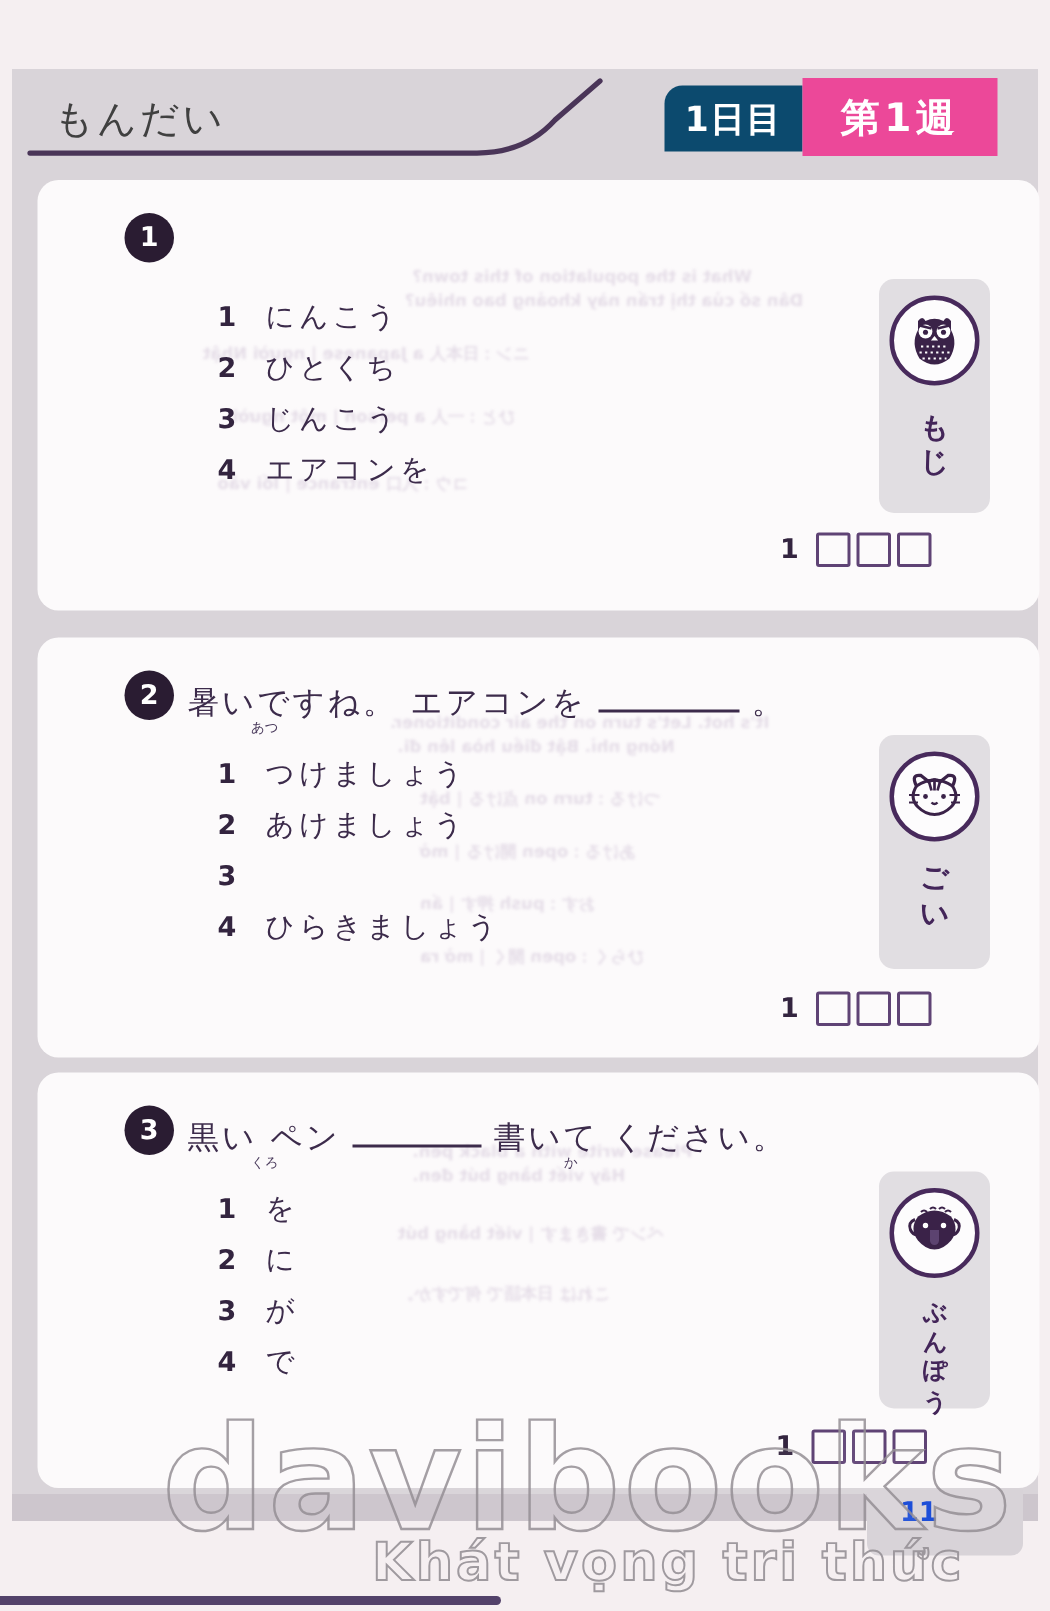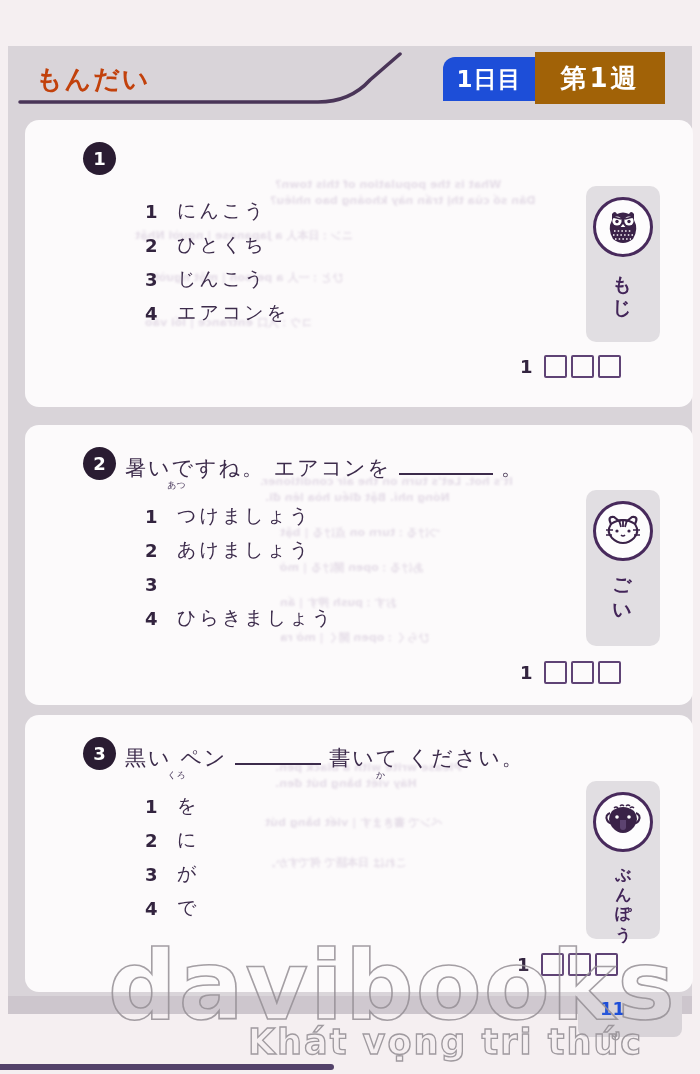--- a/index.html
+++ b/index.html
@@ -4,26 +4,26 @@
 <style>
   html,body{margin:0;padding:0;}
   body{
     width:700px;height:1074px;position:relative;overflow:hidden;
     background:#f5eff1;
     font-family:"DejaVu Sans","Liberation Sans",sans-serif;
   }
   .gray-page{position:absolute;left:8px;top:46px;width:684px;height:952px;background:#d9d4d9;}
   .gray-band{position:absolute;left:8px;top:996px;width:684px;height:18px;background:#cdc6cd;}
   
-  .hdr-title{position:absolute;left:36px;top:62px;font-size:26px;font-weight:bold;color:#c2410c;letter-spacing:2px;}
+  .hdr-title{position:absolute;left:36px;top:62px;font-size:26px;font-weight:normal;color:#404040;letter-spacing:2px;}
   .swoosh{position:absolute;left:18px;top:50px;}
-  .day-badge{position:absolute;left:443px;top:57px;width:92px;height:44px;background:#1d4ed8;
+  .day-badge{position:absolute;left:443px;top:57px;width:92px;height:44px;background:#0c4a6e;
     border-radius:12px 0 0 0;color:#fff;font-weight:bold;font-size:23px;
     display:flex;align-items:center;justify-content:center;letter-spacing:1px;}
-  .week-badge{position:absolute;left:535px;top:52px;width:130px;height:52px;background:#a16207;
+  .week-badge{position:absolute;left:535px;top:52px;width:130px;height:52px;background:#ec4899;
     color:#fff;font-weight:bold;font-size:26px;display:flex;align-items:center;justify-content:center;letter-spacing:3px;}
   
   .card{position:absolute;left:25px;width:668px;background:#fcfafb;border-radius:14px;}
   #card1{top:120px;height:287px;}
   #card2{top:425px;height:280px;}
   #card3{top:715px;height:277px;}
   .qcircle{position:absolute;left:58px;top:22px;width:33px;height:33px;border-radius:50%;
     background:#2a1c32;color:#fff;font-weight:bold;font-size:18px;
     display:flex;align-items:center;justify-content:center;}
   .prompt{position:absolute;left:100px;top:26px;font-size:21px;color:#3c2b4b;letter-spacing:2px;white-space:nowrap;}

